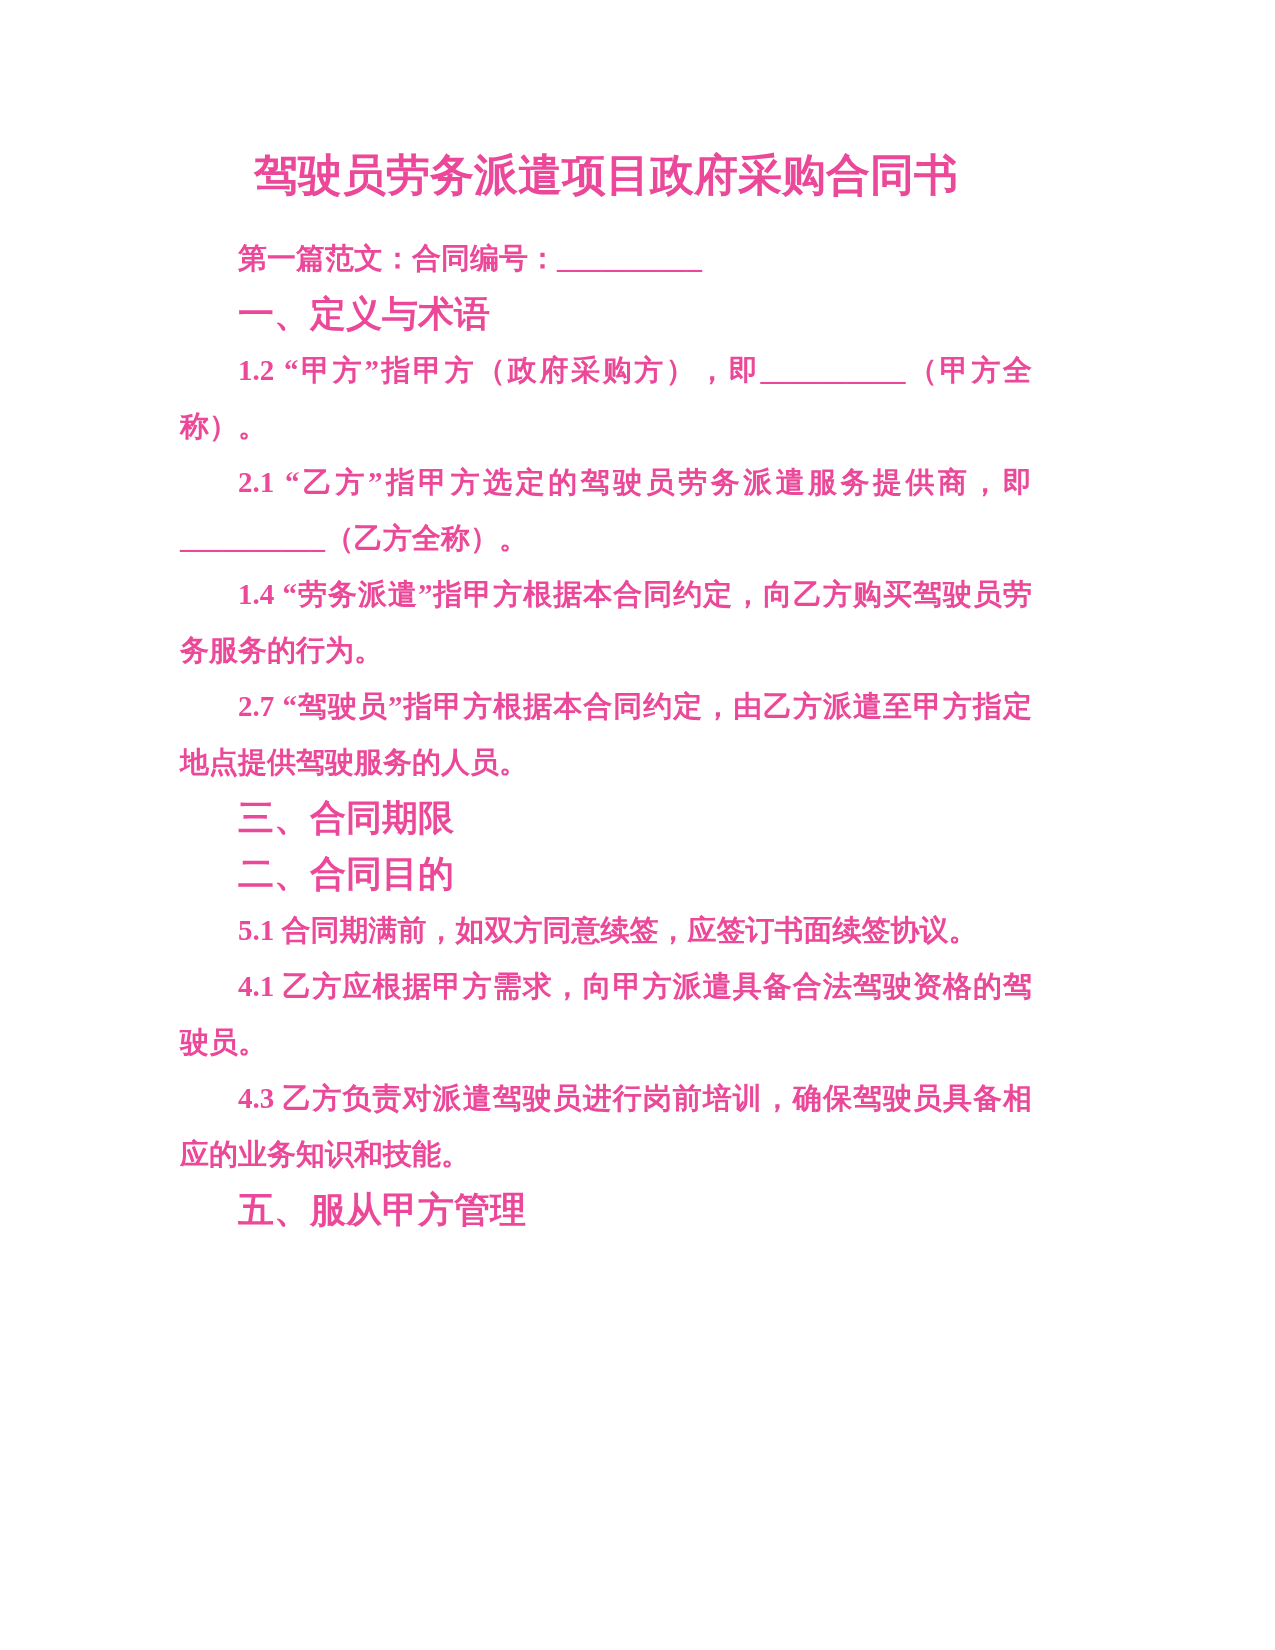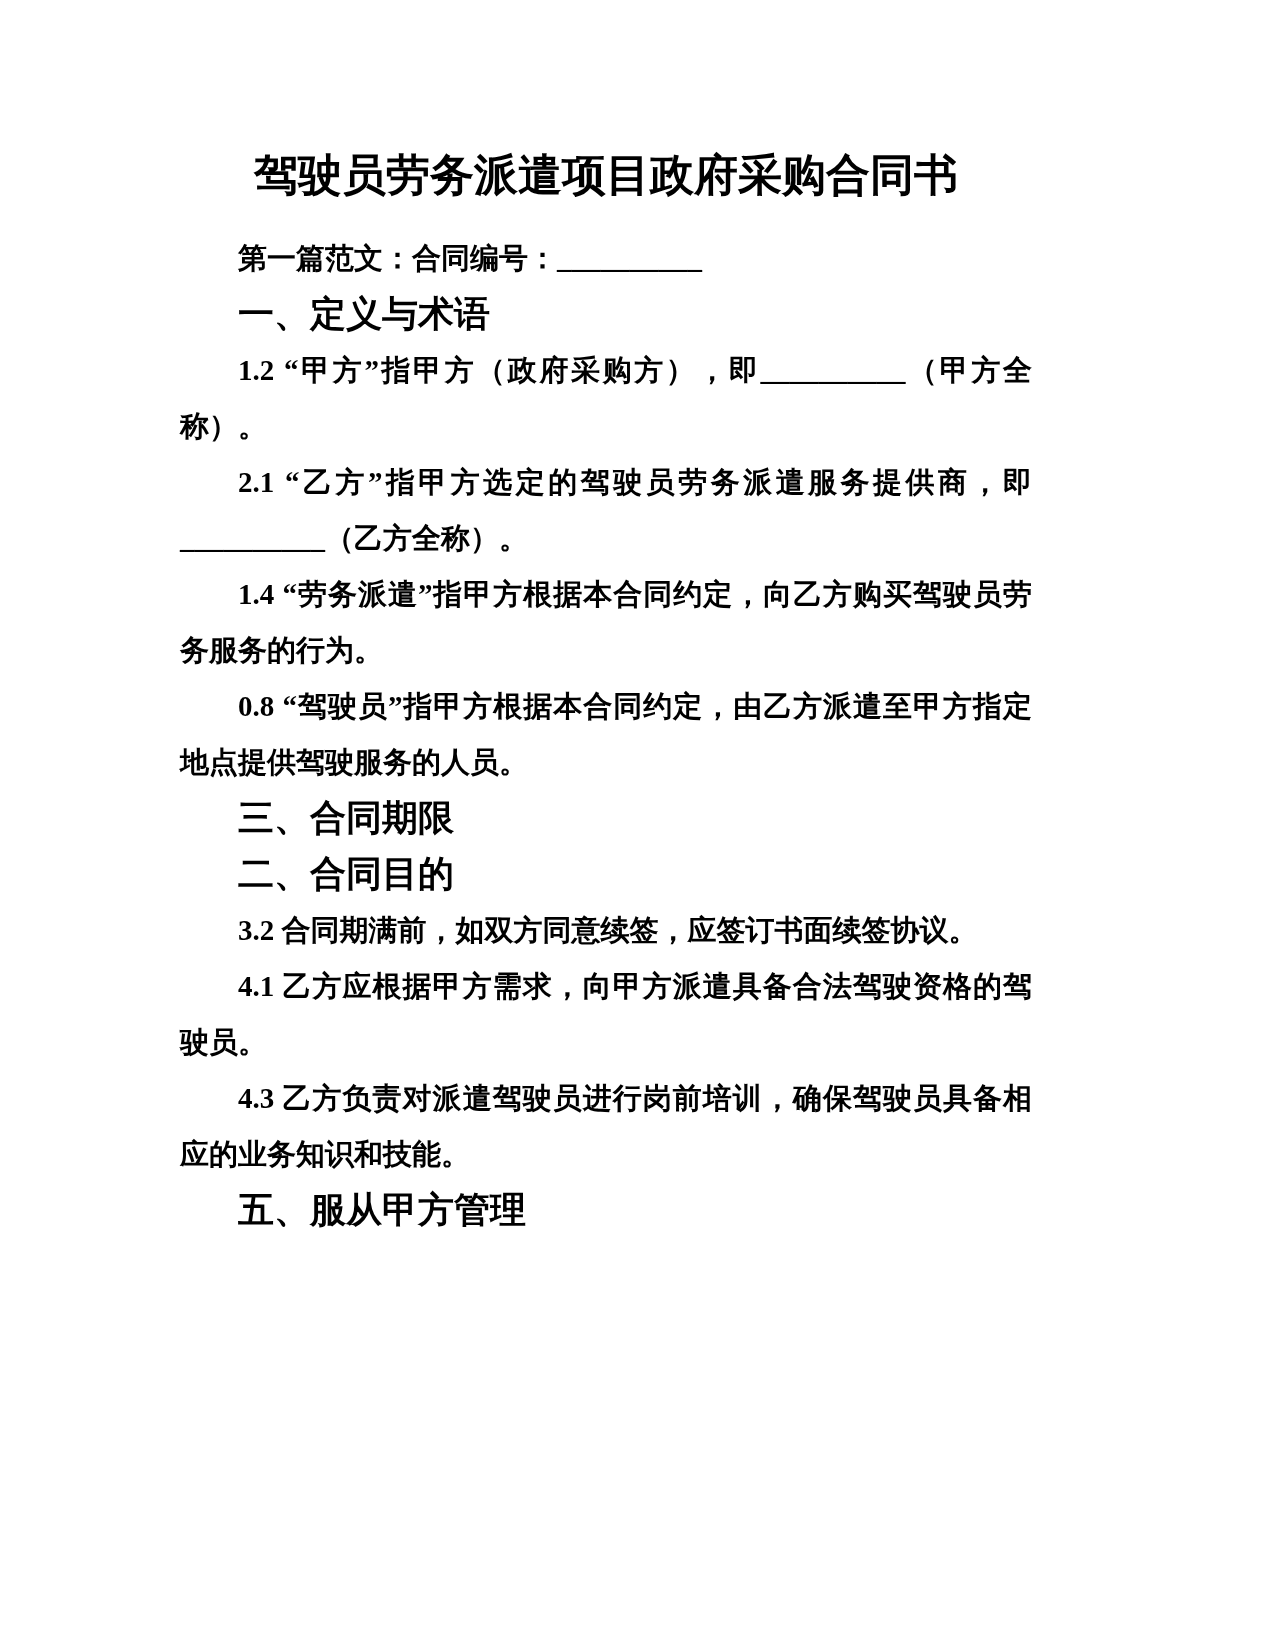--- a/index.html
+++ b/index.html
@@ -5,21 +5,21 @@
   html, body {
     margin: 0;
     padding: 0;
     background: #ffffff;
   }
   .page {
     position: relative;
     width: 1275px;
     height: 1650px;
     background: #ffffff;
-    color: #000000;
+    color: #ec4899;
     overflow: hidden;
   }
   .content {
     position: absolute;
     left: 180px;
     top: 148px;
     width: 852px;
   }
   .doc-title {
     font-family: "Liberation Serif", "DejaVu Serif", serif;
@@ -53,21 +53,21 @@
 
 <div class="page">
   <div class="content">
     <h1 class="doc-title">驾驶员劳务派遣项目政府采购合同书</h1>
 
     <p class="para">第一篇范文：合同编号：__________</p>
     <h2 class="heading">一、定义与术语</h2>
     <p class="para">1.2 “甲方”指甲方（政府采购方），即__________（甲方全称）。</p>
     <p class="para">2.1 “乙方”指甲方选定的驾驶员劳务派遣服务提供商，即__________（乙方全称）。</p>
     <p class="para">1.4 “劳务派遣”指甲方根据本合同约定，向乙方购买驾驶员劳务服务的行为。</p>
-    <p class="para">0.8 “驾驶员”指甲方根据本合同约定，由乙方派遣至甲方指定地点提供驾驶服务的人员。</p>
+    <p class="para">2.7 “驾驶员”指甲方根据本合同约定，由乙方派遣至甲方指定地点提供驾驶服务的人员。</p>
     <h2 class="heading">三、合同期限</h2>
     <h2 class="heading">二、合同目的</h2>
-    <p class="para">3.2 合同期满前，如双方同意续签，应签订书面续签协议。</p>
+    <p class="para">5.1 合同期满前，如双方同意续签，应签订书面续签协议。</p>
     <p class="para">4.1 乙方应根据甲方需求，向甲方派遣具备合法驾驶资格的驾驶员。</p>
     <p class="para">4.3 乙方负责对派遣驾驶员进行岗前培训，确保驾驶员具备相应的业务知识和技能。</p>
     <h2 class="heading">五、服从甲方管理</h2>
   </div>
 </div>
 
 </body></html>

